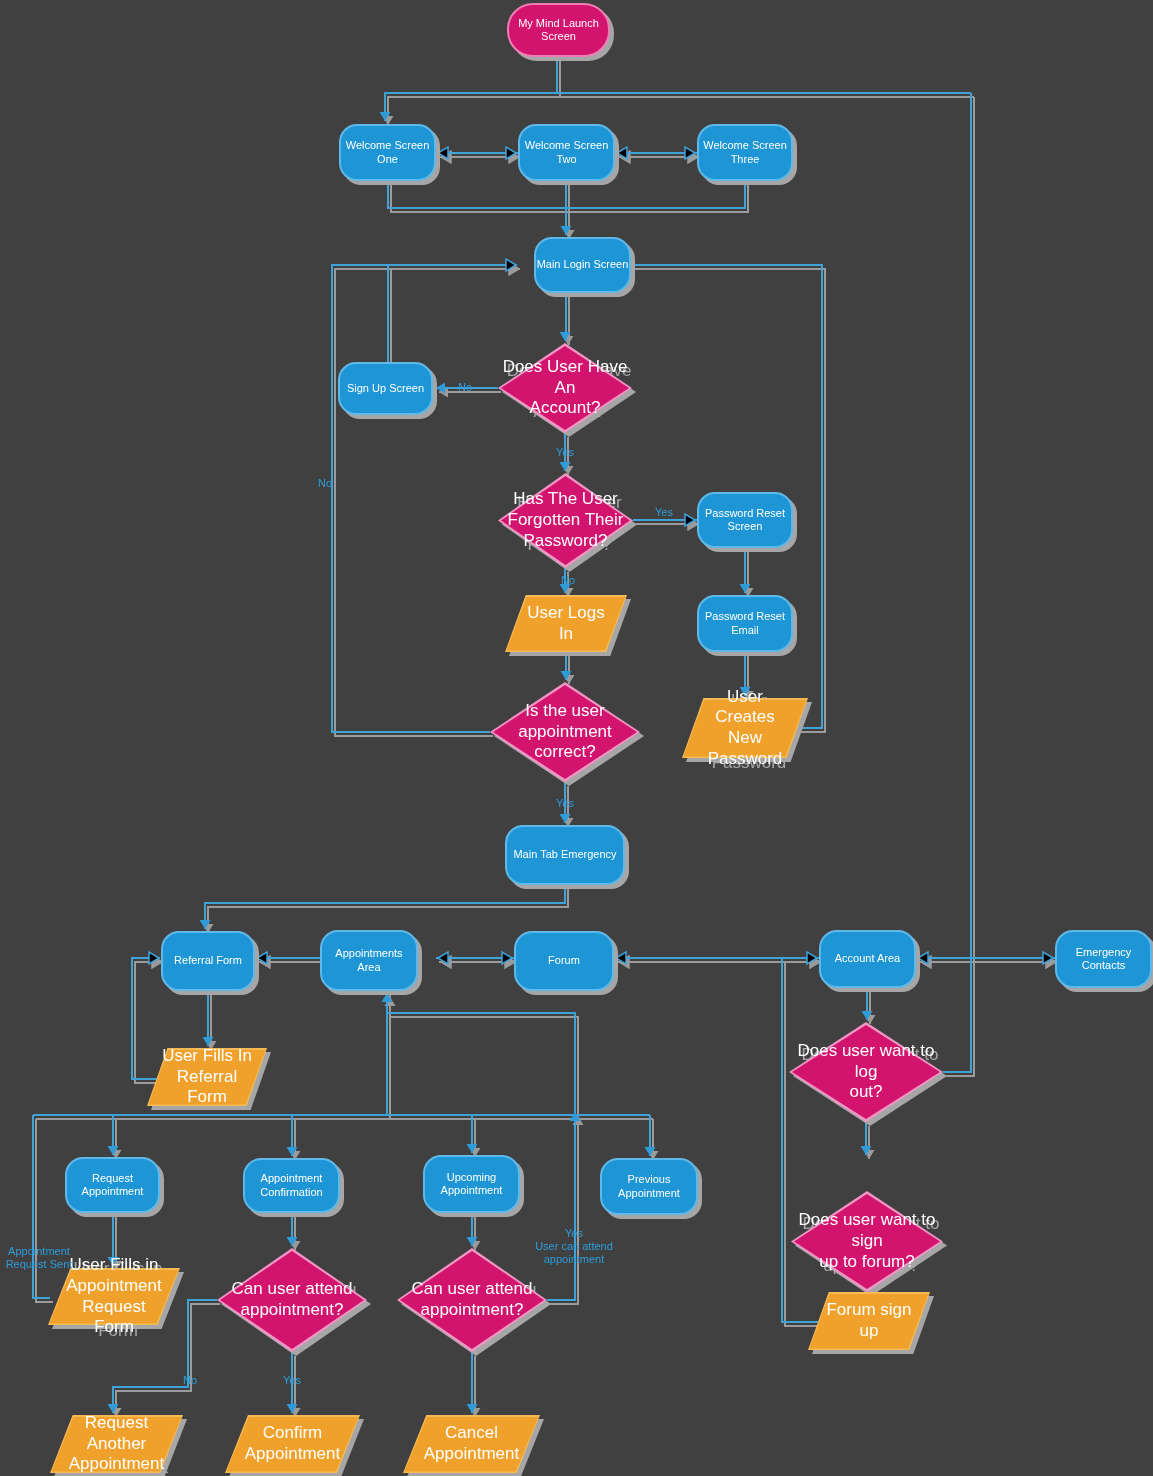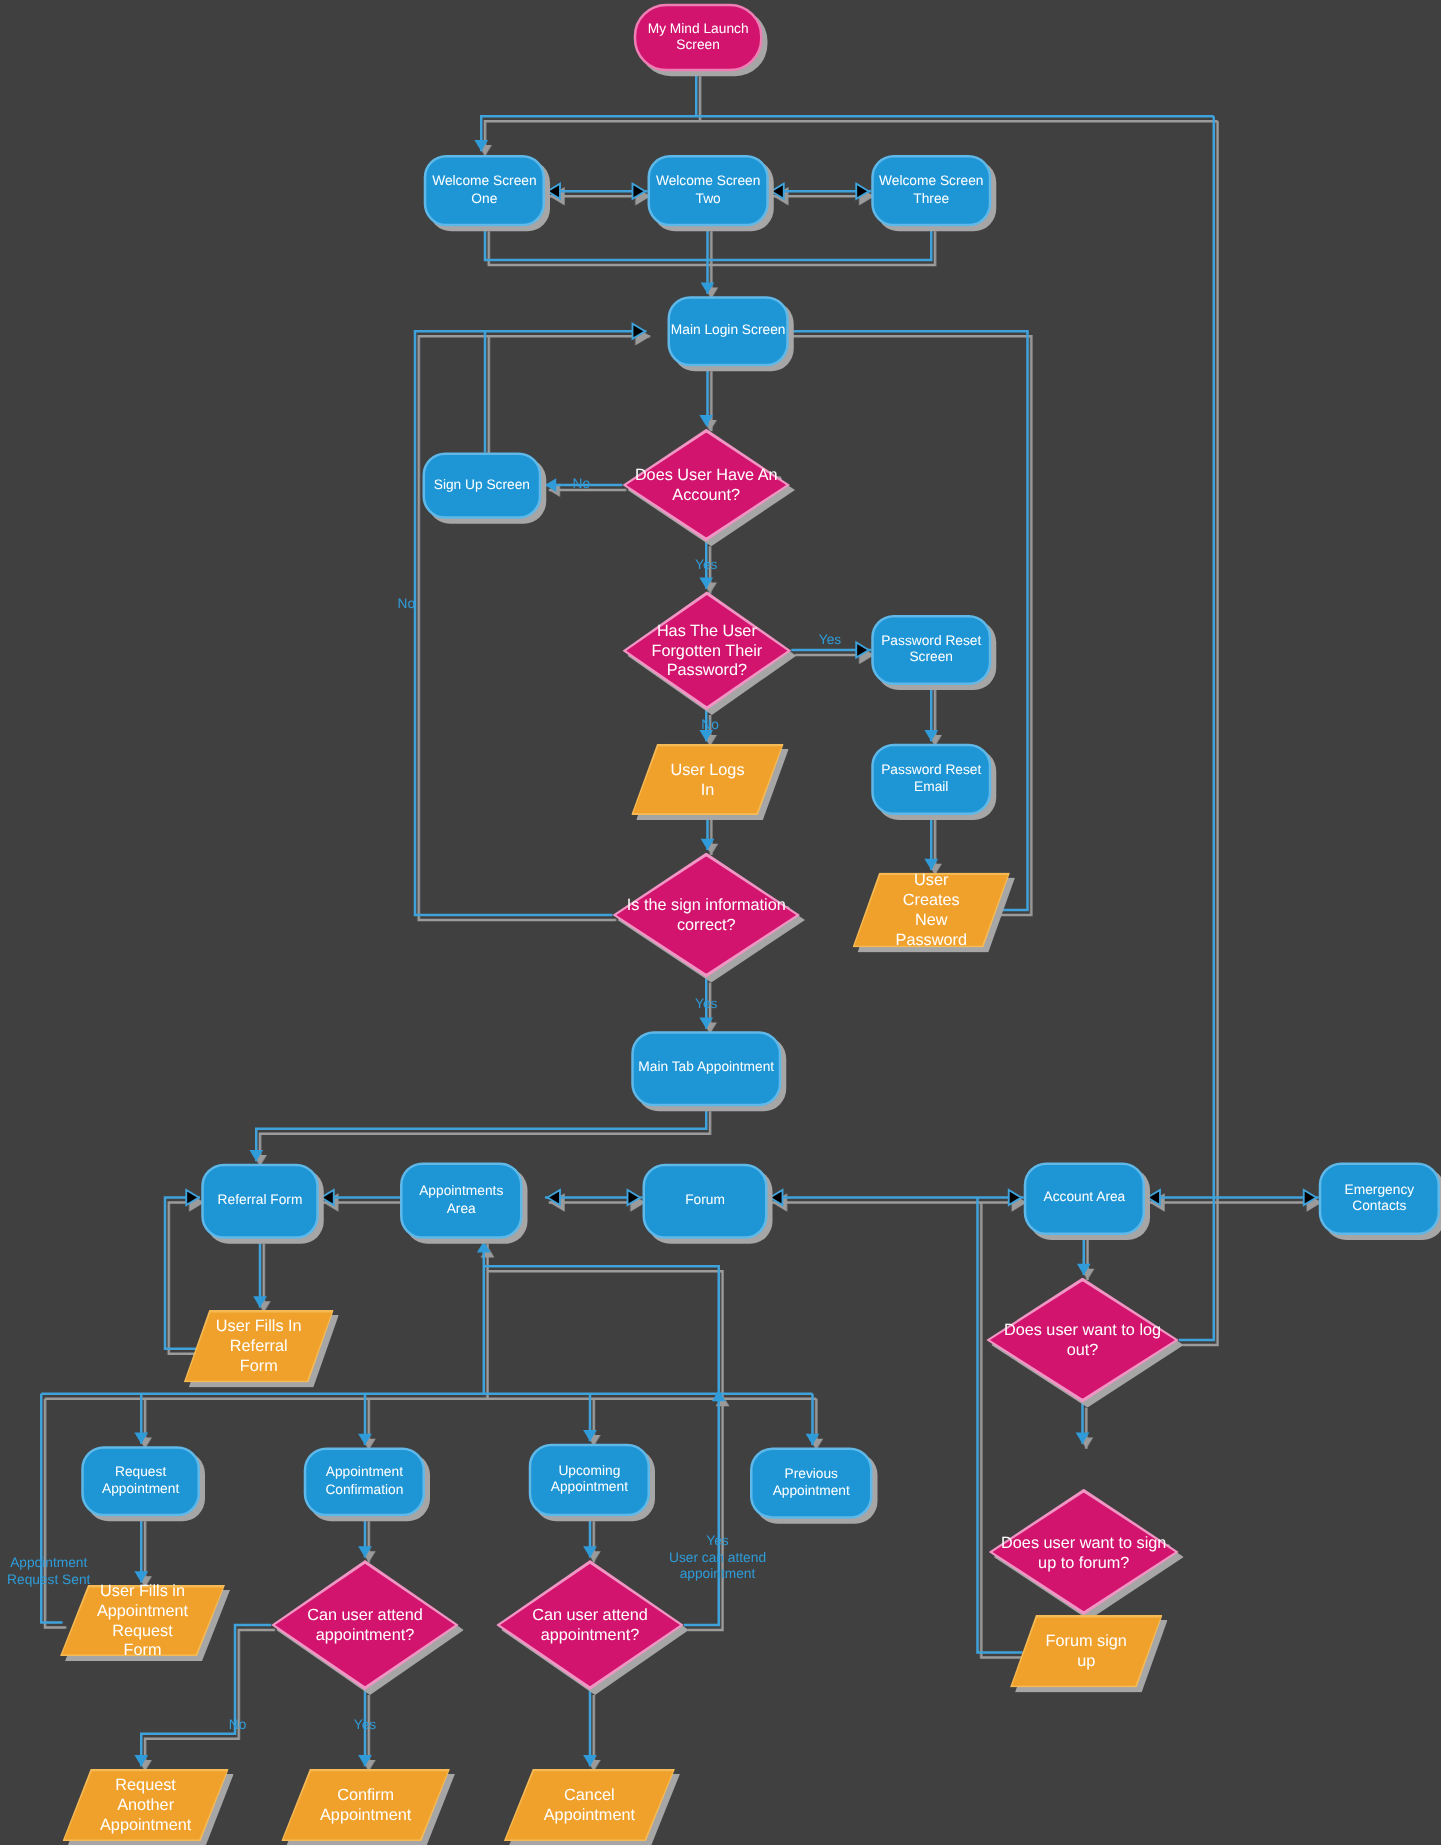--- a/index.html
+++ b/index.html
@@ -10,21 +10,21 @@
   .node{position:absolute;z-index:2;display:flex;align-items:center;justify-content:center;
         text-align:center;color:#fff;font-size:11px;line-height:1.22;white-space:pre-line;border-radius:18px;}
   .screen{background:#1E96D6;border:2px solid #5FB8E8;box-shadow:4px 4px 0 #a6a6a6;box-sizing:border-box;}
   .start{background:#D2146E;border:2px solid #ED7FB4;border-radius:26px;box-shadow:4px 4px 0 #a6a6a6;box-sizing:border-box;}
   .dec-wrap,.io-wrap{position:absolute;z-index:2;filter:drop-shadow(4px 4px 0 #a6a6a6);}
   .dec-b{position:absolute;inset:0;background:#F096C4;clip-path:polygon(50% 0,100% 50%,50% 100%,0 50%);}
   .dec-f{position:absolute;inset:3px;background:#D2146E;clip-path:polygon(50% 0,100% 50%,50% 100%,0 50%);}
   .io-b{position:absolute;inset:0;background:#F6BA55;clip-path:polygon(17% 0,100% 0,83% 100%,0 100%);}
   .io-f{position:absolute;inset:1.5px;background:#F0A12C;clip-path:polygon(17% 0,100% 0,83% 100%,0 100%);}
   .shape-label{position:absolute;inset:0;display:flex;align-items:center;justify-content:center;
-        text-align:center;color:#fff;font-size:13px;line-height:1.22;white-space:pre-line;}
+        text-align:center;color:#fff;font-size:17px;line-height:1.22;white-space:pre-line;}
   .edge-label{position:absolute;z-index:3;color:#2E9CD9;font-size:11px;line-height:1.2;
         text-align:center;white-space:pre-line;transform:translate(-50%,-50%);}
 </style>
 </head>
 <body>
 
 <div id="stage">
 
   <svg class="wires" width="1153" height="1476" viewBox="0 0 1153 1476">
     <g class="wiregroup">
@@ -132,21 +132,21 @@
   <div class="node screen" style="left:518px;top:124px;width:97px;height:57px">Welcome Screen
 Two</div>
   <div class="node screen" style="left:697px;top:124px;width:96px;height:57px">Welcome Screen
 Three</div>
   <div class="node screen" style="left:534px;top:237px;width:97px;height:56px">Main Login Screen</div>
   <div class="node screen" style="left:338px;top:362px;width:95px;height:53px">Sign Up Screen</div>
   <div class="node screen" style="left:697px;top:492px;width:96px;height:56px">Password Reset
 Screen</div>
   <div class="node screen" style="left:697px;top:595px;width:96px;height:57px">Password Reset
 Email</div>
-  <div class="node screen" style="left:505px;top:825px;width:120px;height:60px">Main Tab Appointment</div>
+  <div class="node screen" style="left:505px;top:825px;width:120px;height:60px">Main Tab Emergency</div>
   <div class="node screen" style="left:161px;top:931px;width:94px;height:60px">Referral Form</div>
   <div class="node screen" style="left:320px;top:930px;width:98px;height:61px">Appointments
 Area</div>
   <div class="node screen" style="left:514px;top:931px;width:100px;height:60px">Forum</div>
   <div class="node screen" style="left:819px;top:930px;width:97px;height:58px">Account Area</div>
   <div class="node screen" style="left:1055px;top:930px;width:97px;height:58px">Emergency
 Contacts</div>
   <div class="node screen" style="left:65px;top:1157px;width:95px;height:56px">Request
 Appointment</div>
   <div class="node screen" style="left:243px;top:1158px;width:97px;height:55px">Appointment
@@ -165,21 +165,21 @@
   <div class="dec-wrap" style="left:498px;top:473px;width:135px;height:95px">
     <div class="dec-b"></div>
       <div class="dec-f"></div>
     <div class="shape-label">Has The User
 Forgotten Their
 Password?</div>
   </div>
   <div class="dec-wrap" style="left:490px;top:682px;width:150px;height:100px">
     <div class="dec-b"></div>
       <div class="dec-f"></div>
-    <div class="shape-label">Is the sign information
+    <div class="shape-label">Is the user appointment
 correct?</div>
   </div>
   <div class="dec-wrap" style="left:217px;top:1248px;width:150px;height:104px">
     <div class="dec-b"></div>
       <div class="dec-f"></div>
     <div class="shape-label">Can user attend
 appointment?</div>
   </div>
   <div class="dec-wrap" style="left:397px;top:1248px;width:150px;height:104px">
     <div class="dec-b"></div>

